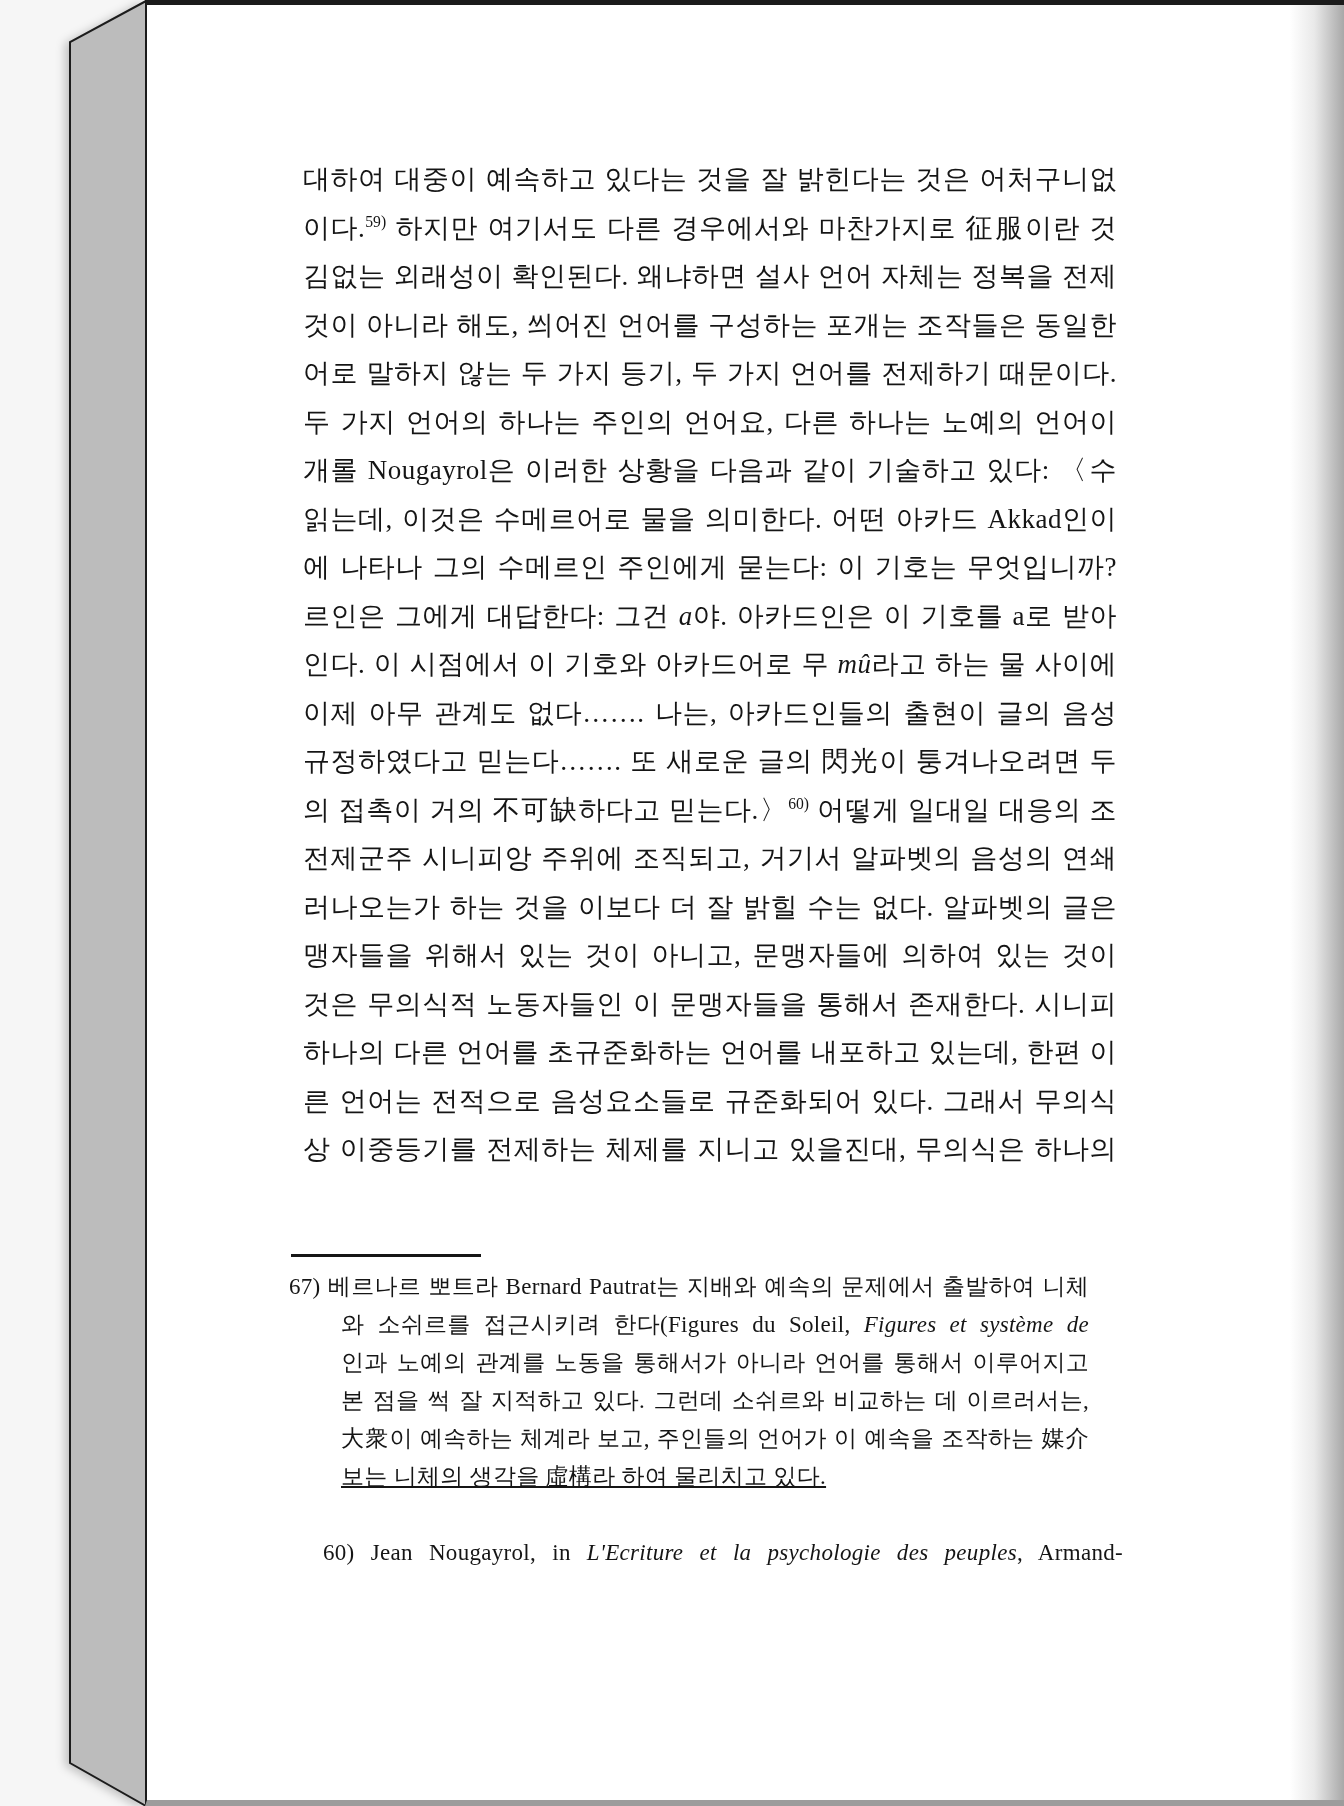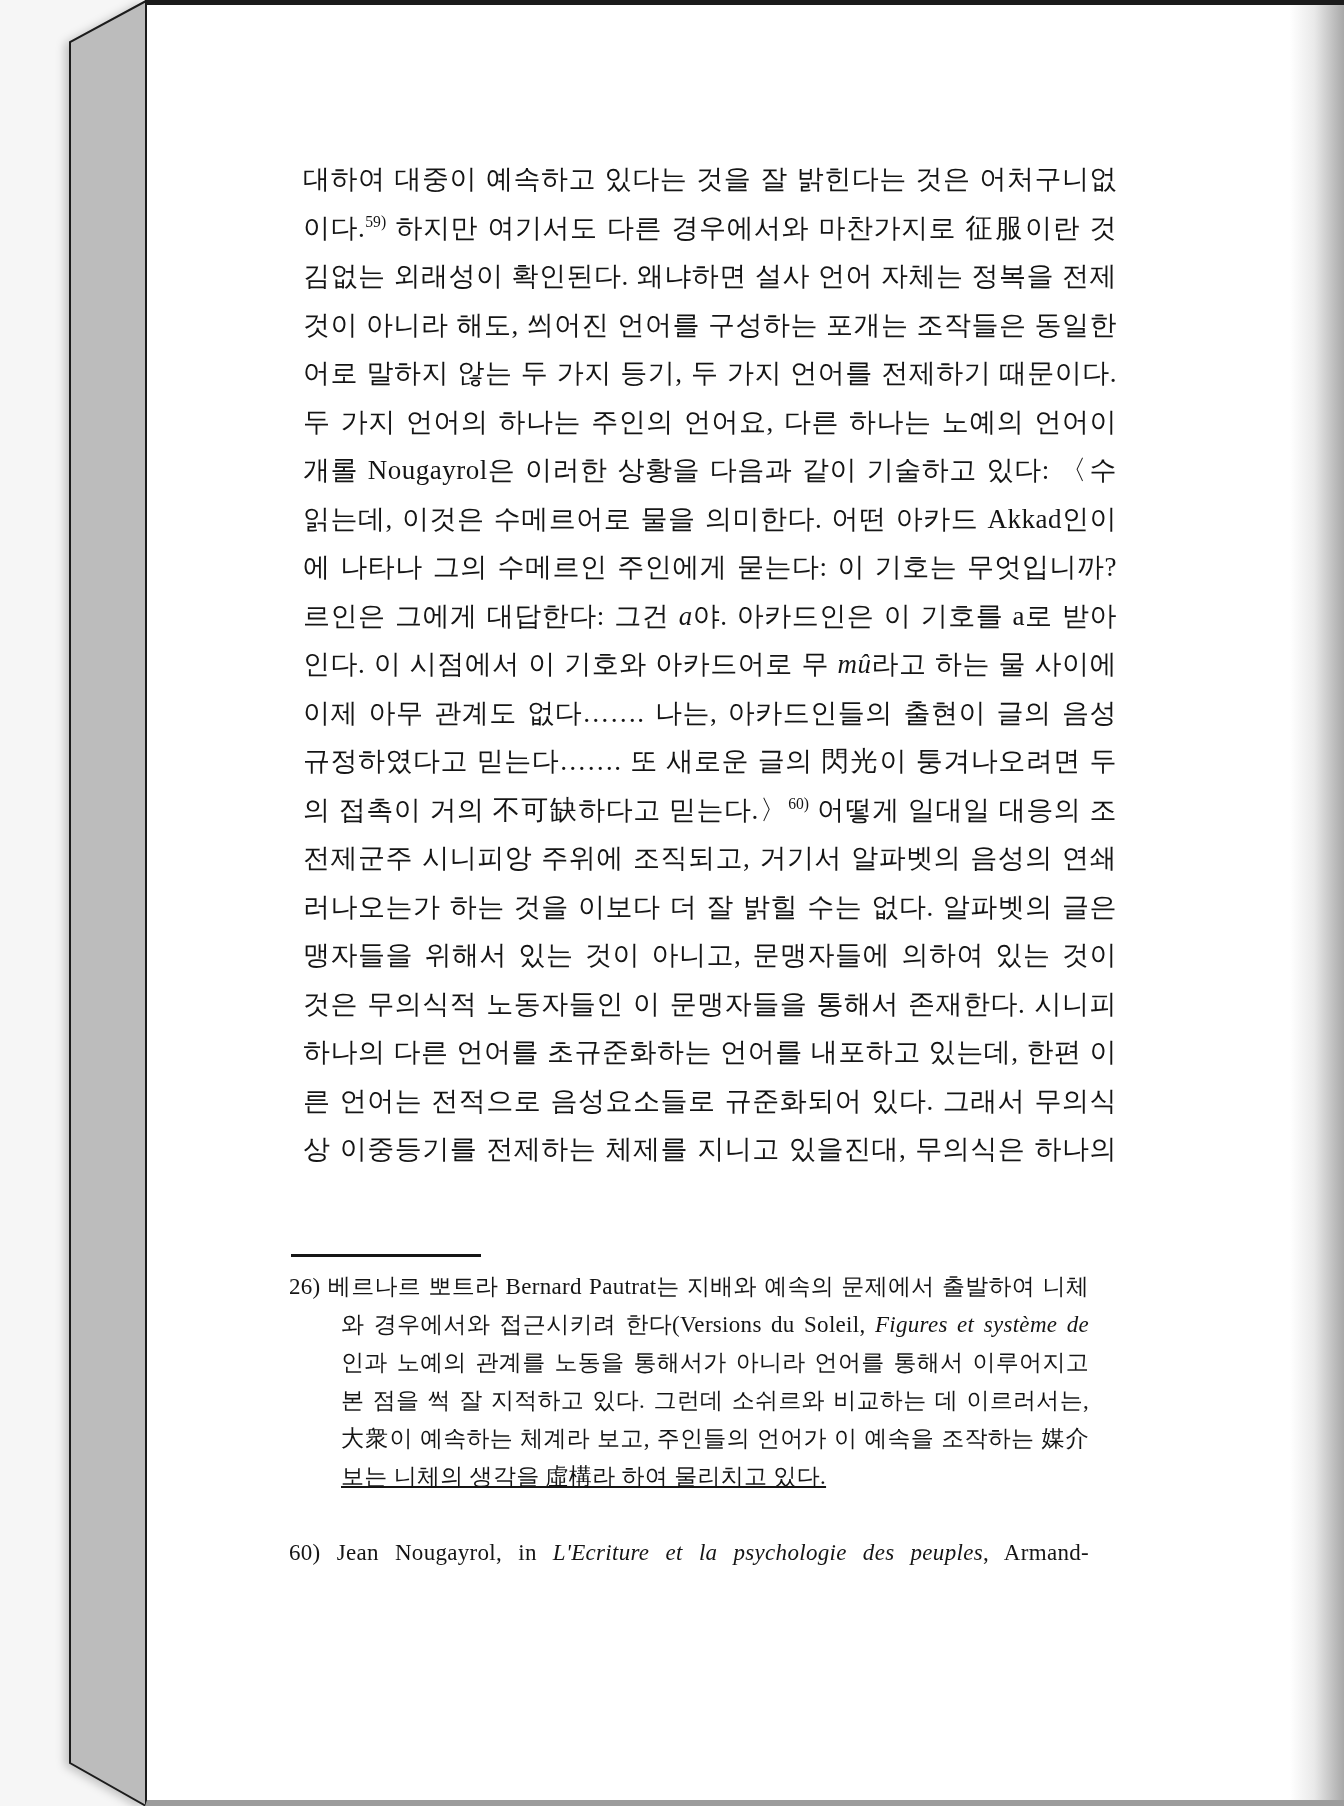--- a/index.html
+++ b/index.html
@@ -94,21 +94,21 @@
     left: 142px;
     width: 800px;
     font-size: 23px;
     line-height: 38px;
     color: #151515;
     letter-spacing: 0.3px;
   }
   .footnote .line { height: 38px; }
   .footnote .line.cont { padding-left: 52px; }
   .fn59 { top: 1263px; }
-  .fn60 { top: 1529px; }
+  .fn60 { top: 1529px; margin-left: 34px; }
 
   
   .footer {
     position: absolute;
     left: 170px;
     top: 1637px;
     font-size: 25px;
     color: #151515;
     letter-spacing: 1px;
   }
@@ -147,22 +147,22 @@
         <div class="line"><span>맹자들을 위해서 있는 것이 아니고, 문맹자들에 의하여 있는 것이다. 그</span></div>
         <div class="line"><span>것은 무의식적 노동자들인 이 문맹자들을 통해서 존재한다. 시니피앙은</span></div>
         <div class="line"><span>하나의 다른 언어를 초규준화하는 언어를 내포하고 있는데, 한편 이 다</span></div>
         <div class="line"><span>른 언어는 전적으로 음성요소들로 규준화되어 있다. 그래서 무의식이 실</span></div>
         <div class="line"><span>상 이중등기를 전제하는 체제를 지니고 있을진대, 무의식은 하나의 언어</span></div>
       </div>
 
     <div class="footnote-sep"></div>
 
     <div class="footnote fn59 ink">
-        <div class="line"><span>26) 베르나르 뽀트라 Bernard Pautrat는 지배와 예속의 문제에서 출발하여 니체</span></div>
-        <div class="line cont"><span>와 경우에서와 접근시키려 한다(Versions du Soleil, </span><span class="seg-italic">Figures et système de</span></div>
+        <div class="line"><span>67) 베르나르 뽀트라 Bernard Pautrat는 지배와 예속의 문제에서 출발하여 니체</span></div>
+        <div class="line cont"><span>와 소쉬르를 접근시키려 한다(Figures du Soleil, </span><span class="seg-italic">Figures et système de</span></div>
         <div class="line cont"><span>인과 노예의 관계를 노동을 통해서가 아니라 언어를 통해서 이루어지고 있다고</span></div>
         <div class="line cont"><span>본 점을 썩 잘 지적하고 있다. 그런데 소쉬르와 비교하는 데 이르러서는, 言語를</span></div>
         <div class="line cont"><span>大衆이 예속하는 체계라 보고, 주인들의 언어가 이 예속을 조작하는 媒介라고</span></div>
         <div class="line no-justify cont"><span>보는 니체의 생각을 虛構라 하여 물리치고 있다.</span></div>
       </div>
 
     <div class="footnote fn60 ink">
         <div class="line"><span>60) Jean Nougayrol, in </span><span class="seg-italic">L'Ecriture et la psychologie des peuples</span><span>, Armand-</span></div>
       </div>
 

